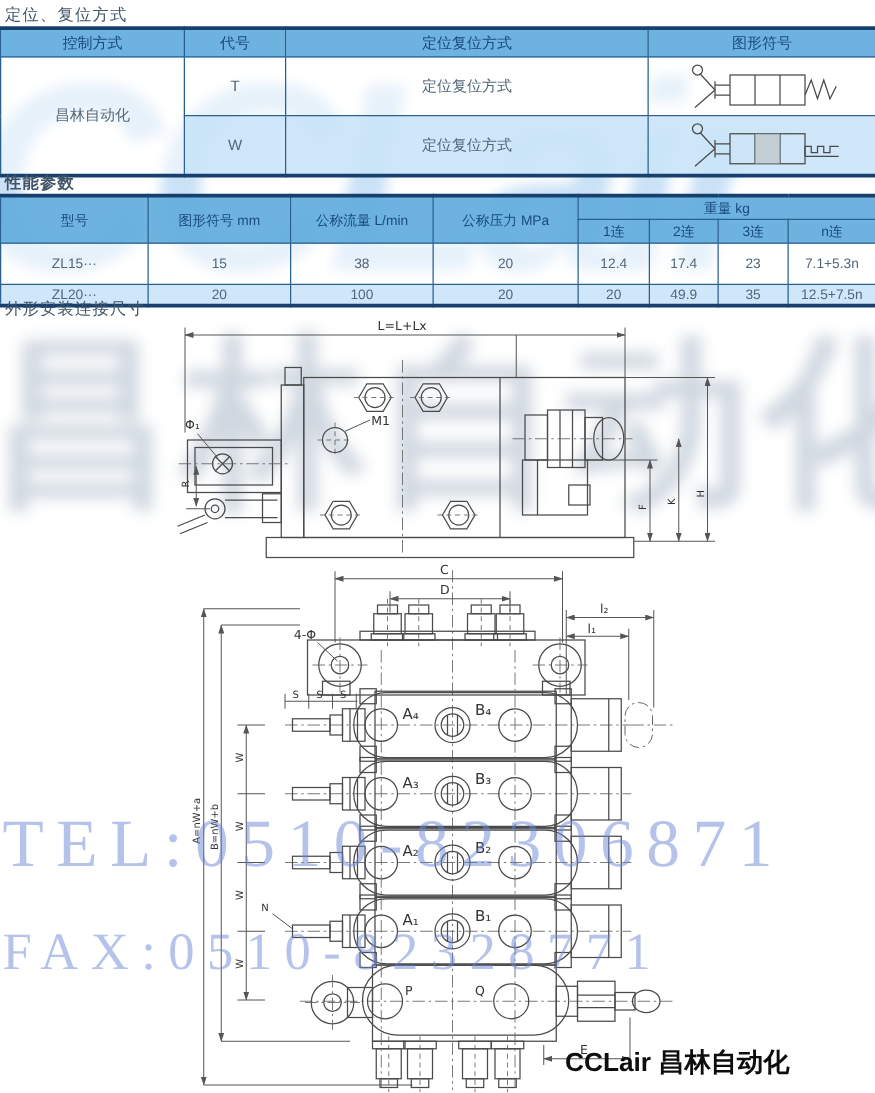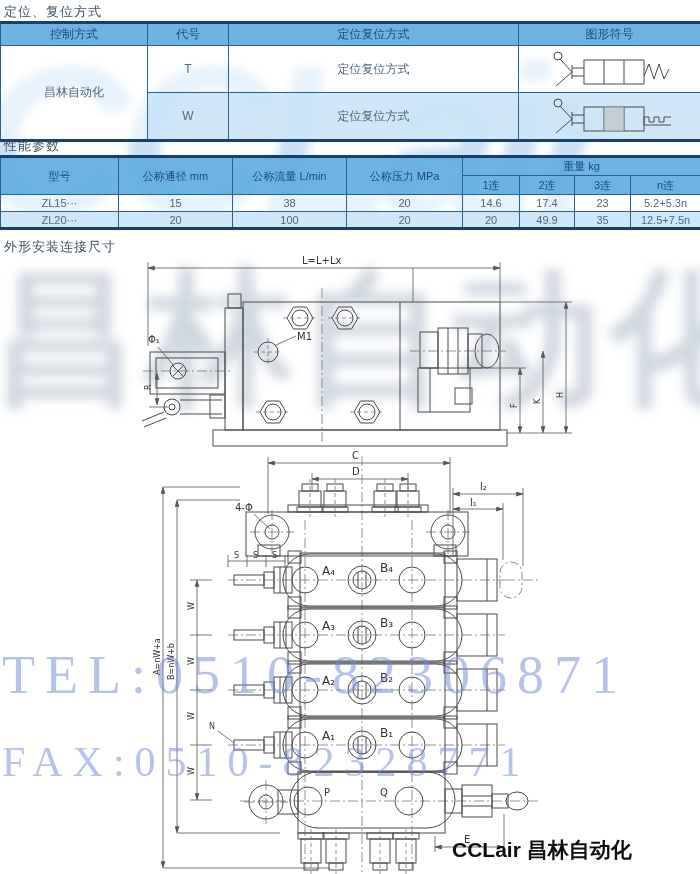--- a/index.html
+++ b/index.html
@@ -12,21 +12,21 @@
            color:rgba(128,183,233,0.42);letter-spacing:-12px;filter:blur(5px);z-index:0;}
   #wm-cn{top:240px;left:-8px;font-size:148px;font-weight:bold;color:rgba(96,122,152,0.30);
          letter-spacing:6px;filter:blur(6px);z-index:0;}
   #wm-tel{top:644px;left:2px;font-family:"Liberation Serif",serif;font-size:54px;
           color:rgba(108,134,214,0.50);letter-spacing:10px;z-index:3;}
   #wm-fax{top:738px;left:2px;font-family:"Liberation Serif",serif;font-size:42px;
           color:rgba(108,134,214,0.50);letter-spacing:10px;z-index:3;}
 
   
   .sec-title{position:absolute;left:4px;font-size:13px;color:#3f5468;letter-spacing:1px;z-index:2;}
-  #t1-title{top:3px;} #t2-title{top:137px;} #t3-title{top:238px;}
+  #t1-title{top:3px;} #t2-title{top:137px;font-weight:bold;} #t3-title{top:238px;}
 
   
   table{position:absolute;left:0;width:700px;border-collapse:collapse;table-layout:fixed;z-index:2;}
   #control-table{top:21px;border-top:3px solid #17406e;border-bottom:3px solid #17406e;}
   #perf-table{top:155px;border-top:3px solid #17406e;border-bottom:3px solid #17406e;}
   th,td{border:1.5px solid #2a608f;text-align:center;vertical-align:middle;padding:0;}
   #perf-table th,#perf-table td{border-width:1.2px;}
   th{background:rgba(99,173,222,0.93);color:#1a4a7d;font-weight:normal;font-size:12px;}
   #perf-table th{font-size:11px;}
   td{font-size:12px;color:#51677a;background:rgba(255,255,255,0.55);}
@@ -127,40 +127,40 @@
         <col style="width:114px">
         <col style="width:116px">
       <col style="width:57px">
         <col style="width:55px">
         <col style="width:56px">
         <col style="width:70px">
     </colgroup>
     <tbody>
         <tr style="height:19px">
       <th rowspan="2">型号</th>
-      <th rowspan="2">公称通径 mm</th>
+      <th rowspan="2">图形符号 mm</th>
       <th rowspan="2">公称流量 L/min</th>
       <th rowspan="2">公称压力 MPa</th>
       <th colspan="4">重量 kg</th>
     </tr>
     <tr style="height:19px">
       <th>1连</th>
       <th>2连</th>
       <th>3连</th>
       <th>n连</th>
     </tr>
-    <tr style="height:17px">
+    <tr style="height:33px">
       <td>ZL15···</td>
       <td>15</td>
       <td>38</td>
       <td>20</td>
-      <td>14.6</td>
+      <td>12.4</td>
       <td>17.4</td>
       <td>23</td>
-      <td>5.2+5.3n</td>
+      <td>7.1+5.3n</td>
     </tr>
     <tr class="alt" style="height:17px">
       <td>ZL20···</td>
       <td>20</td>
       <td>100</td>
       <td>20</td>
       <td>20</td>
       <td>49.9</td>
       <td>35</td>
       <td>12.5+7.5n</td>

